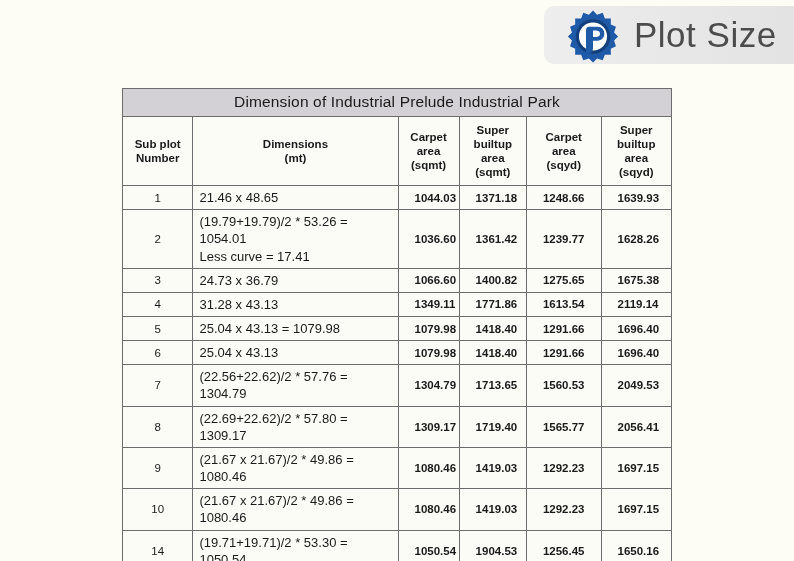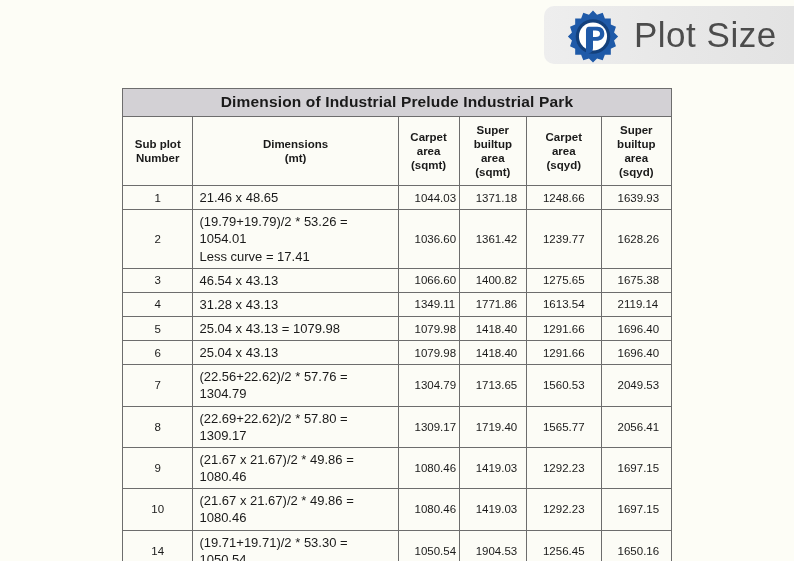--- a/index.html
+++ b/index.html
@@ -77,21 +77,21 @@
   }
   table.dim-table td, table.dim-table th {
     border: 1px solid #6d6d6d;
     color: #1a1a1a;
     background: #fcfcf6;
     background-clip: padding-box;
   }
   .tbl-title {
     background: #d3d1d5 !important;
     text-align: center;
-    font-weight: bold;
+    font-weight: normal;
     font-size: 15.5px;
     padding: 4px 0 5px 0;
     letter-spacing: 0.15px;
   }
   .col-head {
     text-align: center;
     font-weight: bold;
     font-size: 11.5px;
     line-height: 1.22;
     padding: 6px 2px;
@@ -116,20 +116,21 @@
     padding: 3px 4px 3px 6px;
     vertical-align: middle;
     line-height: 1.32;
     white-space: pre-line;
   }
   td.cell-val {
     text-align: center;
     font-size: 11.5px;
     padding: 3px 16px;
     vertical-align: middle;
+    font-weight: bold;
   }
 </style>
 </head>
 <body>
 
 <div id="watermark">WPS Office</div>
 
 <div id="brand-banner">
   <svg id="brand-logo" viewBox="0 0 100 100">
     <g>
@@ -190,21 +191,21 @@
           <td class="cell-num">2</td>
           <td class="cell-dim">(19.79+19.79)/2 * 53.26 = 1054.01
 Less curve = 17.41</td>
           <td class="cell-val">1036.60</td>
           <td class="cell-val">1361.42</td>
           <td class="cell-val">1239.77</td>
           <td class="cell-val">1628.26</td>
         </tr>
         <tr>
           <td class="cell-num">3</td>
-          <td class="cell-dim">46.54 x 43.13</td>
+          <td class="cell-dim">24.73 x 36.79</td>
           <td class="cell-val">1066.60</td>
           <td class="cell-val">1400.82</td>
           <td class="cell-val">1275.65</td>
           <td class="cell-val">1675.38</td>
         </tr>
         <tr>
           <td class="cell-num">4</td>
           <td class="cell-dim">31.28 x 43.13</td>
           <td class="cell-val">1349.11</td>
           <td class="cell-val">1771.86</td>

